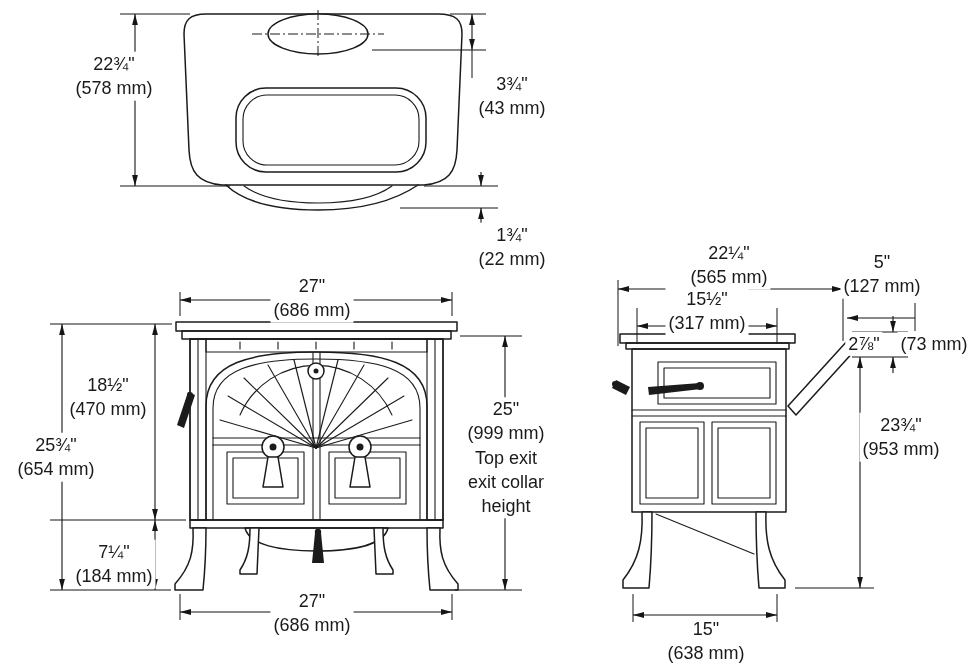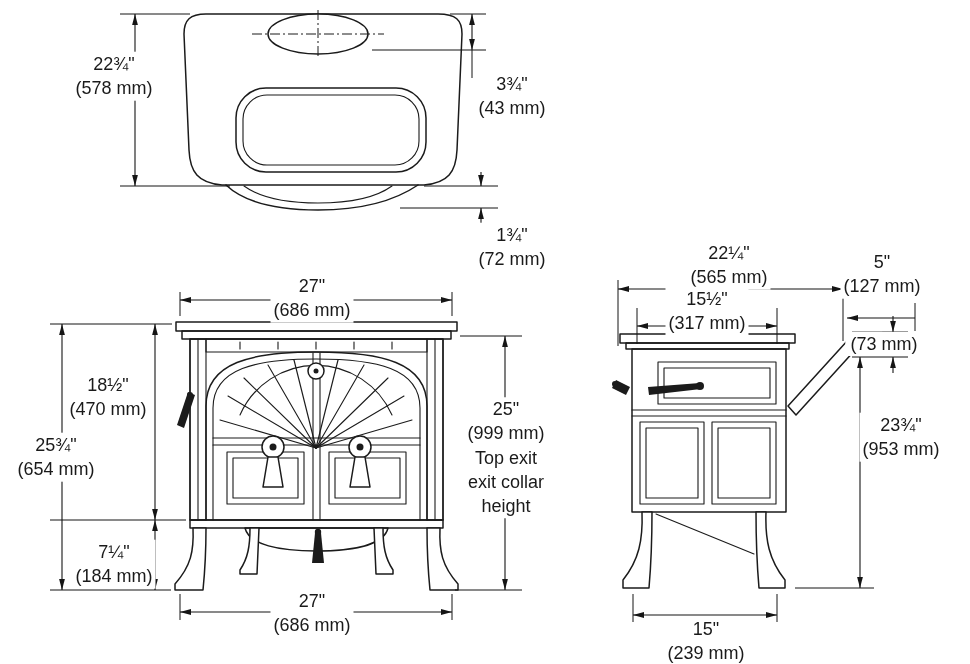--- a/index.html
+++ b/index.html
@@ -201,21 +201,21 @@
 <div class="lbl" style="left:114px; top:76px">
   <span>22¾"</span>
   <span>(578 mm)</span>
 </div>
 <div class="lbl" style="left:512px; top:96px">
   <span>3¾"</span>
   <span>(43 mm)</span>
 </div>
 <div class="lbl" style="left:512px; top:247px">
   <span>1¾"</span>
-  <span>(72 mm)</span>
+  <span>(22 mm)</span>
 </div>
 <div class="lbl" style="left:312px; top:298px">
   <span>27"</span>
   <span>(686 mm)</span>
 </div>
 <div class="lbl" style="left:108px; top:397px">
   <span>18½"</span>
   <span>(470 mm)</span>
 </div>
 <div class="lbl" style="left:56px; top:457px">
@@ -245,25 +245,25 @@
   <span>5"</span>
   <span>(127 mm)</span>
 </div>
 <div class="lbl" style="left:707px; top:311px">
   <span>15½"</span>
   <span>(317 mm)</span>
 </div>
 <div class="lbl" style="left:864px; top:344px">
   <span>2⅞"</span>
 </div>
-<div class="lbl" style="left:884px; top:344px">
+<div class="lbl" style="left:934px; top:344px">
   <span>(73 mm)</span>
 </div>
 <div class="lbl" style="left:901px; top:437px">
   <span>23¾"</span>
   <span>(953 mm)</span>
 </div>
 <div class="lbl" style="left:706px; top:641px">
   <span>15"</span>
-  <span>(239 mm)</span>
+  <span>(638 mm)</span>
 </div>
 
 </div>
 
 </body></html>

